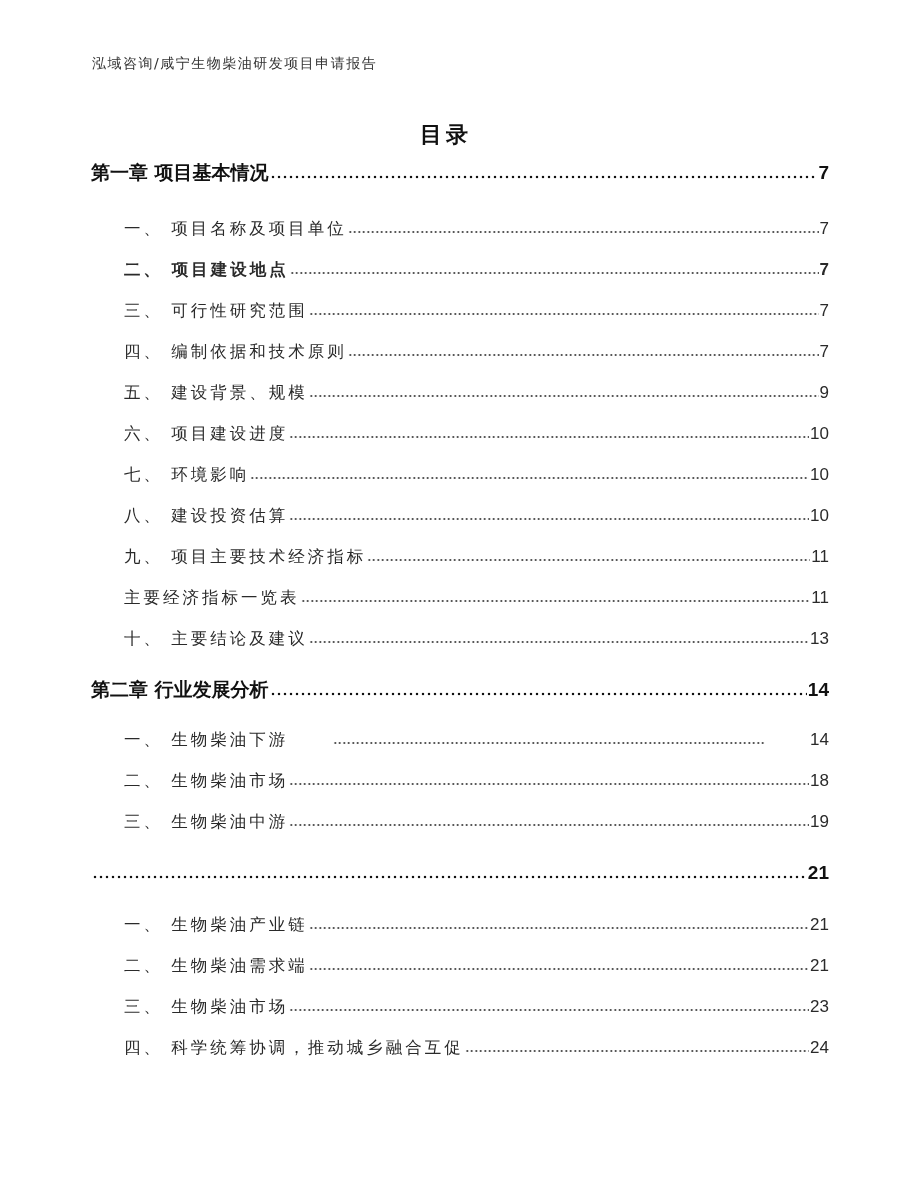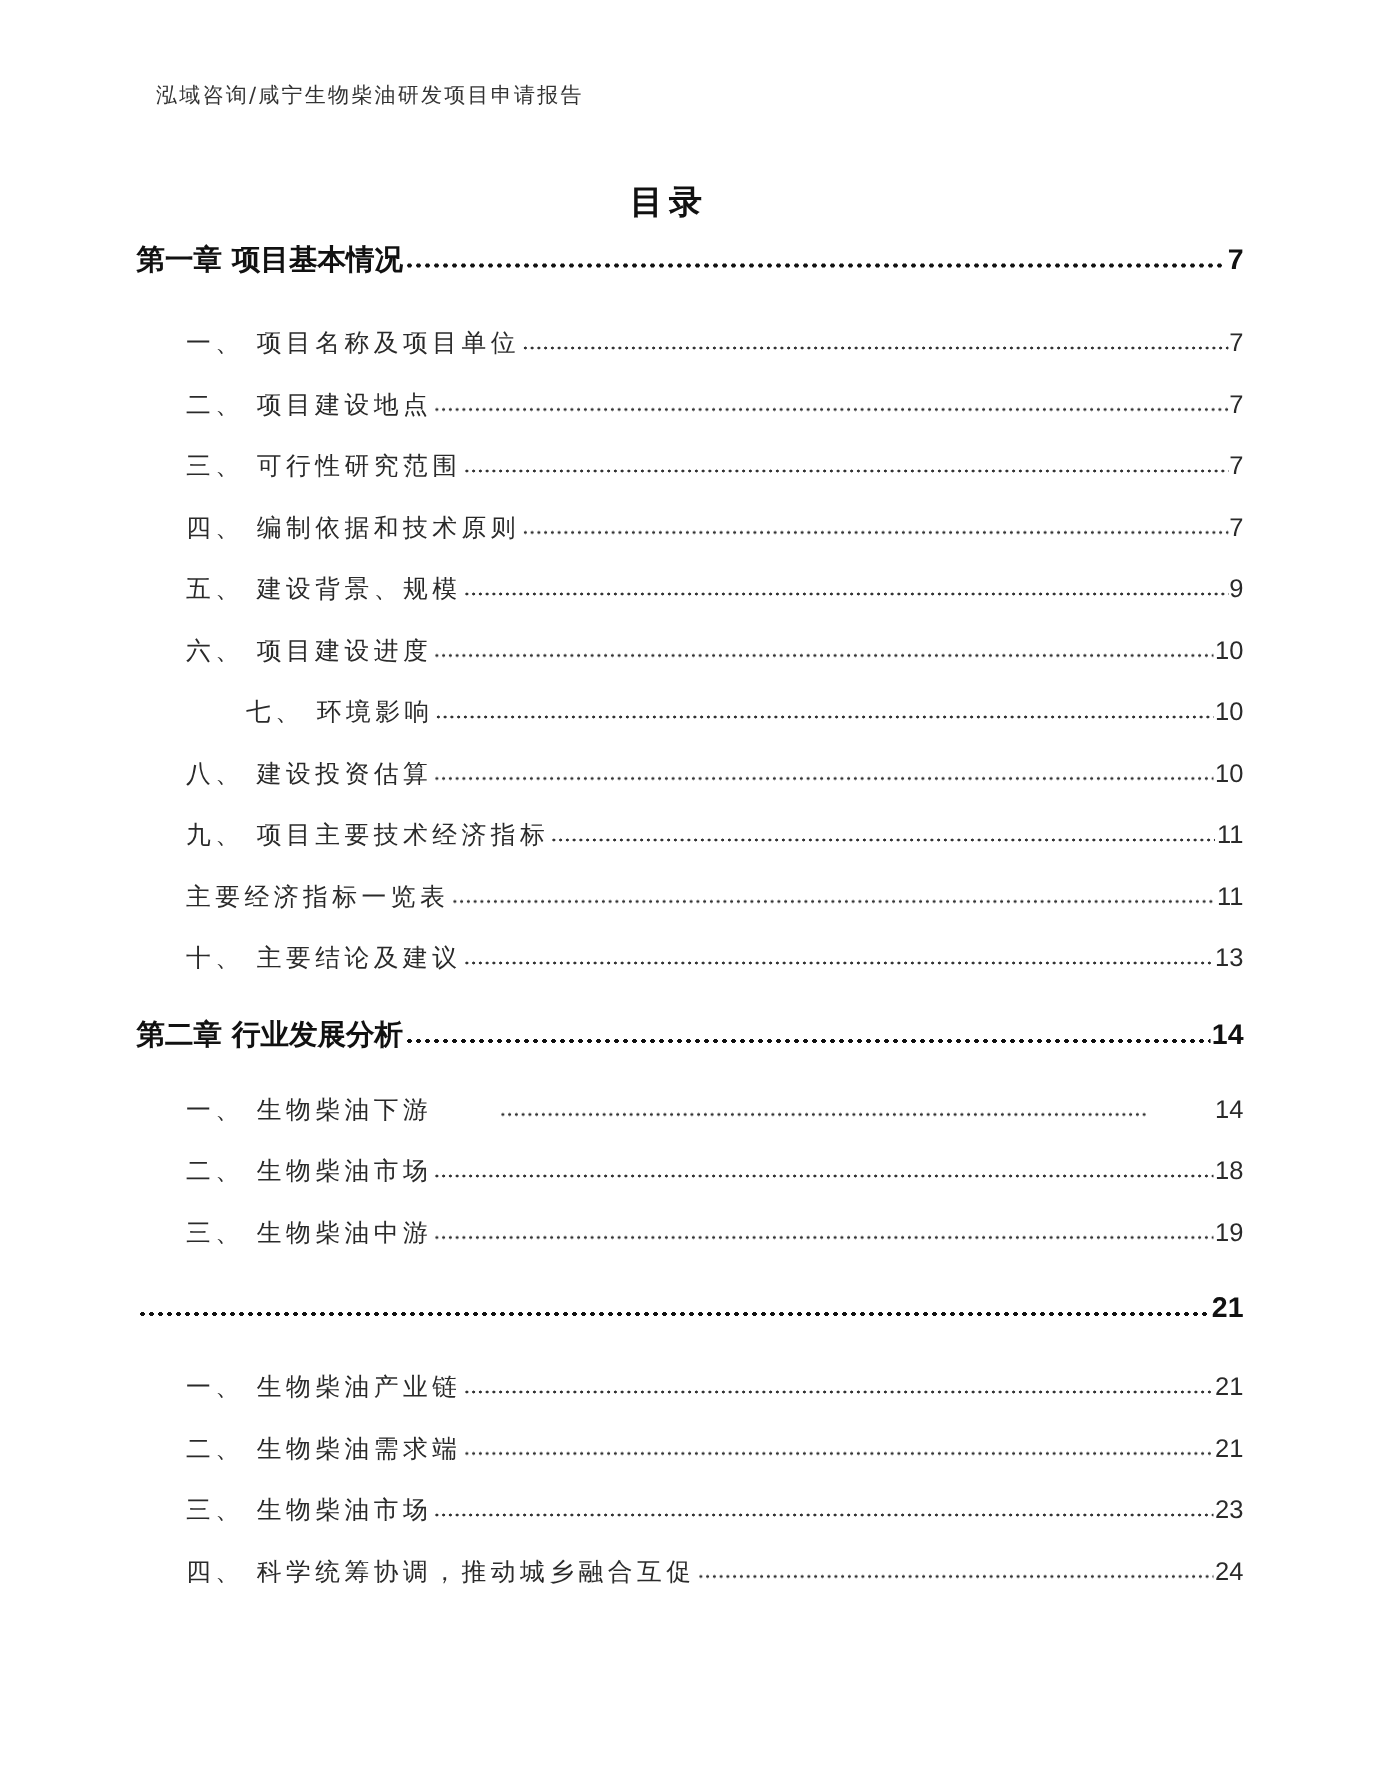--- a/index.html
+++ b/index.html
@@ -10,21 +10,21 @@
     body {
       width: 920px;
       height: 1191px;
       position: relative;
       overflow: hidden;
       font-family: "DejaVu Sans", "Liberation Sans", sans-serif;
       color: #1a1a1a;
     }
     .header {
       position: absolute;
-      left: 104px;
+      left: 92px;
       top: 55px;
       font-size: 14px;
       letter-spacing: 1.5px;
       color: #333333;
       white-space: nowrap;
     }
     .title {
       position: absolute;
       left: 0;
       width: 892px;
@@ -108,21 +108,21 @@
   <div class="toc-line chapter" style="top:160px;">
     <span class="toc-label">第一章 项目基本情况</span>
     <span class="toc-leader"></span>
     <span class="toc-page">7</span>
   </div>
   <div class="toc-line section" style="top:218px;">
     <span class="toc-label">一、 项目名称及项目单位</span>
     <span class="toc-leader"></span>
     <span class="toc-page">7</span>
   </div>
-  <div class="toc-line section" style="top:259px;">
+  <div class="toc-line section" style="top:259px;font-weight:bold;">
     <span class="toc-label">二、 项目建设地点</span>
     <span class="toc-leader"></span>
     <span class="toc-page">7</span>
   </div>
   <div class="toc-line section" style="top:300px;">
     <span class="toc-label">三、 可行性研究范围</span>
     <span class="toc-leader"></span>
     <span class="toc-page">7</span>
   </div>
   <div class="toc-line section" style="top:341px;">
@@ -133,21 +133,21 @@
   <div class="toc-line section" style="top:382px;">
     <span class="toc-label">五、 建设背景、规模</span>
     <span class="toc-leader"></span>
     <span class="toc-page">9</span>
   </div>
   <div class="toc-line section" style="top:423px;">
     <span class="toc-label">六、 项目建设进度</span>
     <span class="toc-leader"></span>
     <span class="toc-page">10</span>
   </div>
-  <div class="toc-line section" style="top:464px;margin-left:40px;">
+  <div class="toc-line section" style="top:464px;">
     <span class="toc-label">七、 环境影响</span>
     <span class="toc-leader"></span>
     <span class="toc-page">10</span>
   </div>
   <div class="toc-line section" style="top:505px;">
     <span class="toc-label">八、 建设投资估算</span>
     <span class="toc-leader"></span>
     <span class="toc-page">10</span>
   </div>
   <div class="toc-line section" style="top:546px;">

